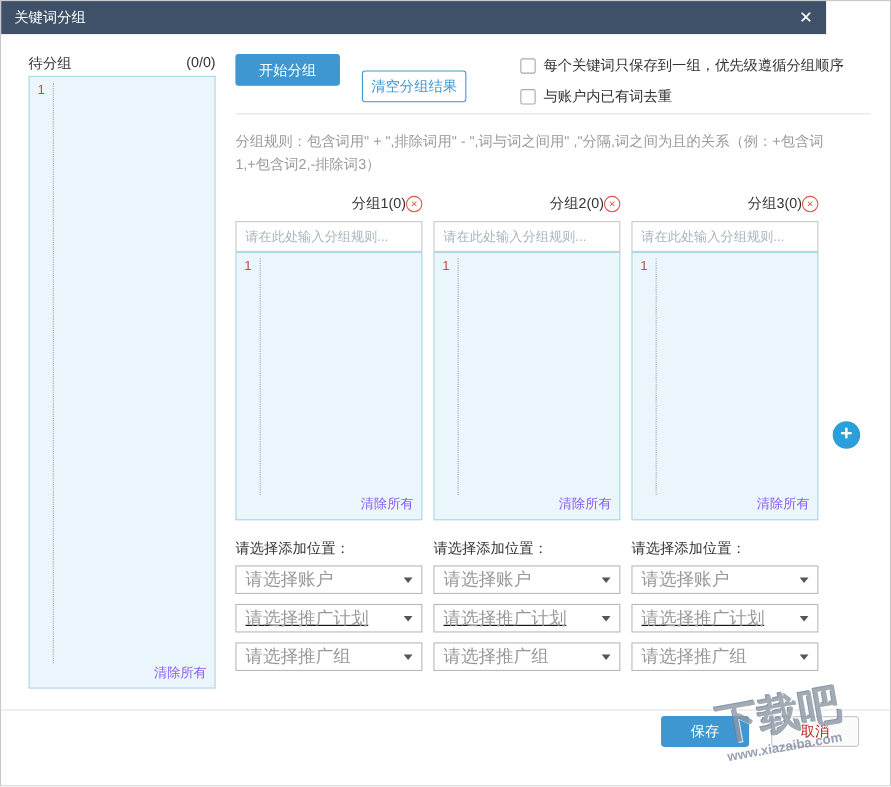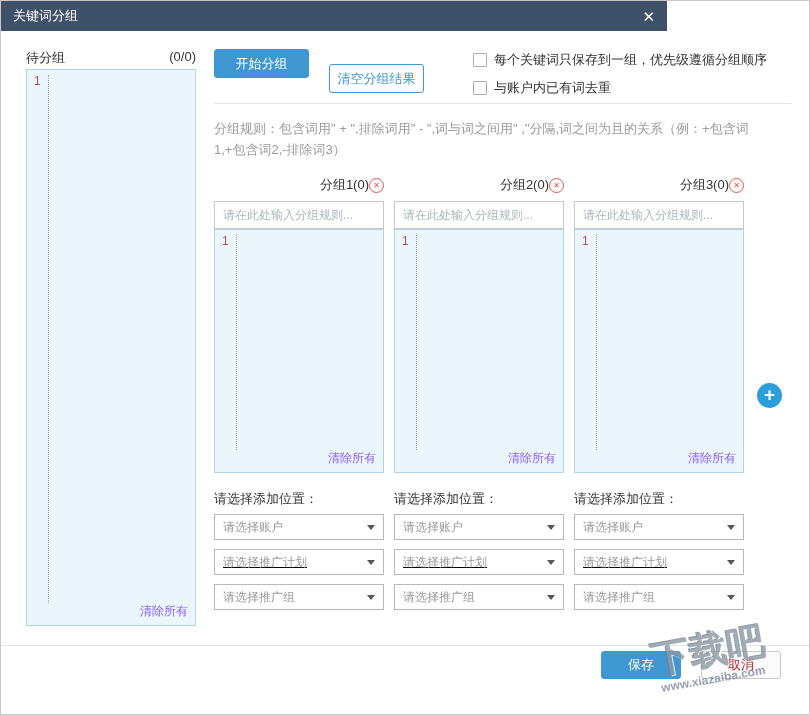--- a/index.html
+++ b/index.html
@@ -6,21 +6,21 @@
   body {
     font-family: "Liberation Sans", "DejaVu Sans", sans-serif;
     background:#fff;
   }
   .dialog {
     position:relative; width:810px; height:715px;
     background:#ffffff; border:1px solid #c9c9c9; overflow:hidden;
   }
   
   .titlebar {
-    position:absolute; left:0; top:0; width:666px; height:30px;
+    position:absolute; left:0; top:0; width:750px; height:30px;
     background:#3f5168; display:flex; align-items:center;
     padding:0 12px; color:#fff; font-size:13px;
   }
   .titlebar .close {
     margin-left:auto; color:#fff; font-size:15px; cursor:pointer; line-height:1;
   }
   
   .left-head {
     position:absolute; left:25px; top:48px; width:170px;
     display:flex; justify-content:space-between;
@@ -90,21 +90,21 @@
   .rule-input::placeholder { color:#a9b6bd; }
   .col-box { left:0; top:53px; width:170px; height:244px; }
   .pos-label {
     position:absolute; left:0; top:314px; font-size:13px; font-weight:normal; color:#333;
   }
   .select {
     position:absolute; left:0; width:170px; height:26px;
     border:1px solid #b9b9b9; background:#fff; cursor:pointer;
     display:flex; align-items:center; padding:0 24px 0 8px;
   }
-  .select .select-text { font-size:12px; color:#999; white-space:nowrap; overflow:hidden; }
+  .select .select-text { font-size:16px; color:#999; white-space:nowrap; overflow:hidden; }
   .caret {
     position:absolute; right:8px; top:10px; width:0; height:0;
     border-left:4px solid transparent; border-right:4px solid transparent;
     border-top:5px solid #555;
   }
   .sel1 { top:338px; } .sel2 { top:373px;text-decoration:underline; } .sel3 { top:408px; }
   
   .add-btn {
     position:absolute; left:756px; top:382px; width:25px; height:25px;
     background:#2b9fd9; border-radius:50%; color:#fff; font-size:19px;

